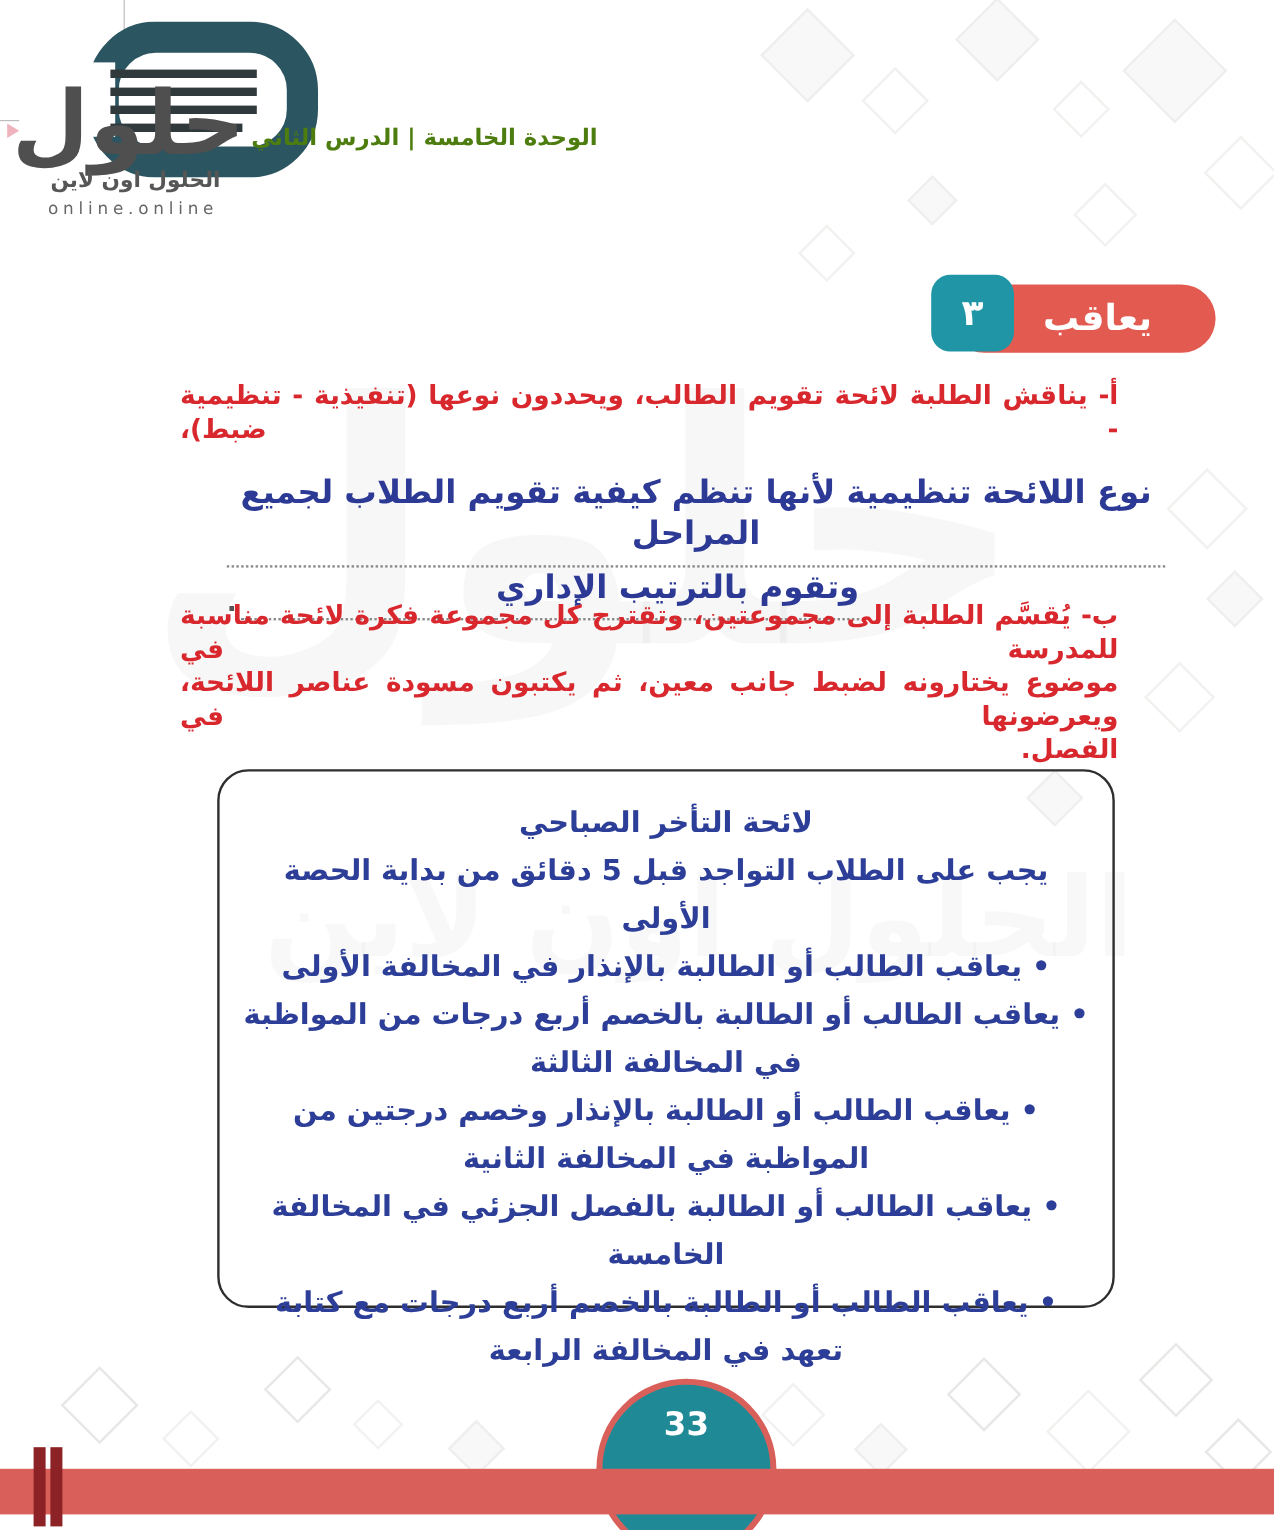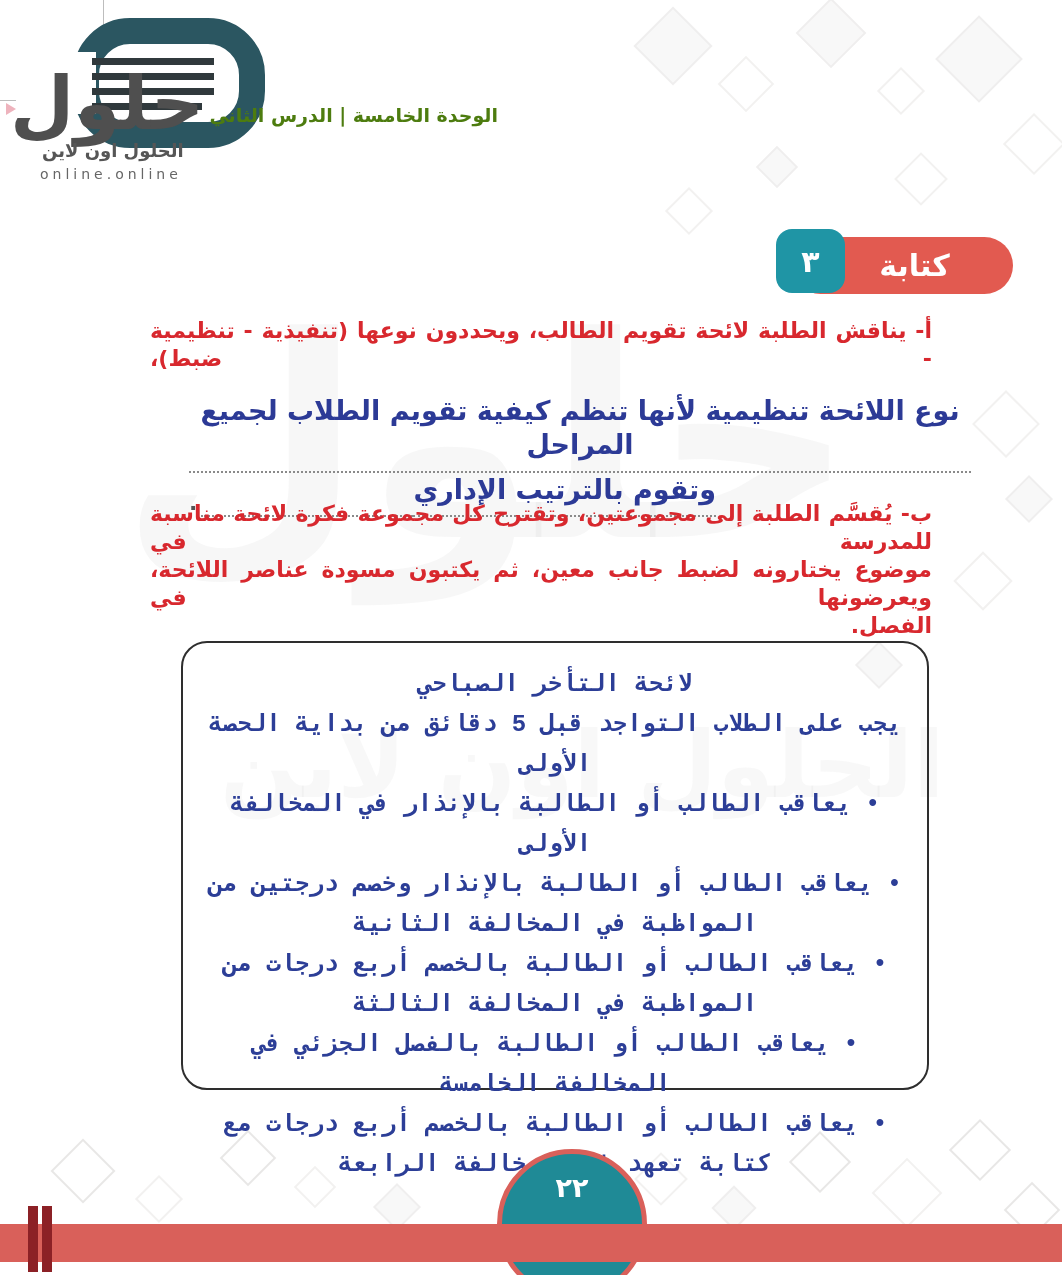--- a/index.html
+++ b/index.html
@@ -52,21 +52,21 @@
     line-height:34px;padding-bottom:9px;border-bottom:2px dotted #8a8a8a;}
   .answer-l2{display:flex;align-items:flex-end;height:44px;direction:rtl;}
   .al2-spacer{width:255px;}
   .al2-text{color:#2c3a96;font-size:27px;font-weight:bold;line-height:34px;
     padding-bottom:8px;border-bottom:2px dotted #8a8a8a;white-space:nowrap;}
   .al2-dots{flex:1;border-bottom:2px dotted #8a8a8a;height:10px;}
   .al2-dot{color:#555;font-size:22px;font-weight:bold;padding:0 4px 2px 0;}
   
   .rule-box{position:absolute;top:641px;left:181px;width:748px;height:449px;box-sizing:border-box;
     border:2px solid #2e2e2e;border-radius:26px;padding:22px 18px;direction:rtl;z-index:2;}
-  .box-line{margin:0;color:#2c3e97;font-size:24px;font-weight:bold;text-align:center;line-height:40px;font-family:Liberation Mono, monospace;}
+  .box-line{margin:0;color:#2c3e97;font-size:24px;font-weight:bold;text-align:center;line-height:40px;}
   
   .page-circle{position:absolute;top:1149px;left:497px;width:150px;height:150px;border-radius:50%;
     background:#1f8a96;border:5px solid #d9605a;box-sizing:border-box;z-index:2;}
   .page-num{position:absolute;top:1172px;left:497px;width:150px;text-align:center;
     color:#fff;font-size:27px;font-weight:bold;z-index:4;}
   .footer-bar{position:absolute;top:1224px;left:0;width:1062px;height:38px;background:#d9605a;z-index:3;}
   .maroon{position:absolute;width:10px;height:66px;background:#8c2126;z-index:5;}
 </style>
 </head>
 <body>
@@ -115,21 +115,21 @@
     <rect x="22" y="85" width="110" height="7" fill="#30393c"></rect>
   </svg>
   <div class="logo-cal">حلول</div>
   <div class="logo-sub">الحلول اون لاين</div>
   <div class="logo-domain">online.online</div>
 </div>
 
 <div class="unit-lesson">الوحدة الخامسة | الدرس الثاني</div>
 
 <div class="badge">
-  <span class="badge-label">كتابة</span>
+  <span class="badge-label">يعاقب</span>
   <span class="badge-num">٣</span>
 </div>
 
 <section class="task-a">
   <p class="red-line justify-line">أ- يناقش الطلبة لائحة تقويم الطالب، ويحددون نوعها (تنفيذية - تنظيمية - ضبط)،</p>
 </section>
 
 <section class="answer">
   <p class="answer-l1">نوع اللائحة تنظيمية لأنها تنظم كيفية تقويم الطلاب لجميع المراحل</p>
   <div class="answer-l2">
@@ -143,23 +143,23 @@
 <section class="task-b">
   <p class="red-line justify-line">ب- يُقسَّم الطلبة إلى مجموعتين، وتقترح كل مجموعة فكرة لائحة مناسبة للمدرسة في</p>
   <p class="red-line justify-line">موضوع يختارونه لضبط جانب معين، ثم يكتبون مسودة عناصر اللائحة، ويعرضونها في</p>
   <p class="red-line right-line">الفصل.</p>
 </section>
 
 <div class="rule-box">
   <p class="box-line">لائحة التأخر الصباحي</p>
   <p class="box-line">يجب على الطلاب التواجد قبل 5 دقائق من بداية الحصة الأولى</p>
   <p class="box-line">• يعاقب الطالب أو الطالبة بالإنذار في المخالفة الأولى</p>
+  <p class="box-line">• يعاقب الطالب أو الطالبة بالخصم أربع درجات من المواظبة في المخالفة الثالثة</p>
   <p class="box-line">• يعاقب الطالب أو الطالبة بالإنذار وخصم درجتين من المواظبة في المخالفة الثانية</p>
-  <p class="box-line">• يعاقب الطالب أو الطالبة بالخصم أربع درجات من المواظبة في المخالفة الثالثة</p>
   <p class="box-line">• يعاقب الطالب أو الطالبة بالفصل الجزئي في المخالفة الخامسة</p>
   <p class="box-line">• يعاقب الطالب أو الطالبة بالخصم أربع درجات مع كتابة تعهد في المخالفة الرابعة</p>
 </div>
 
 <div class="page-circle"></div>
-<div class="page-num">٢٢</div>
+<div class="page-num">33</div>
 <div class="footer-bar"></div>
 <div class="maroon" style="left:28px;top:1206px;"></div>
 <div class="maroon" style="left:42px;top:1206px;"></div>
 
 </body></html>

